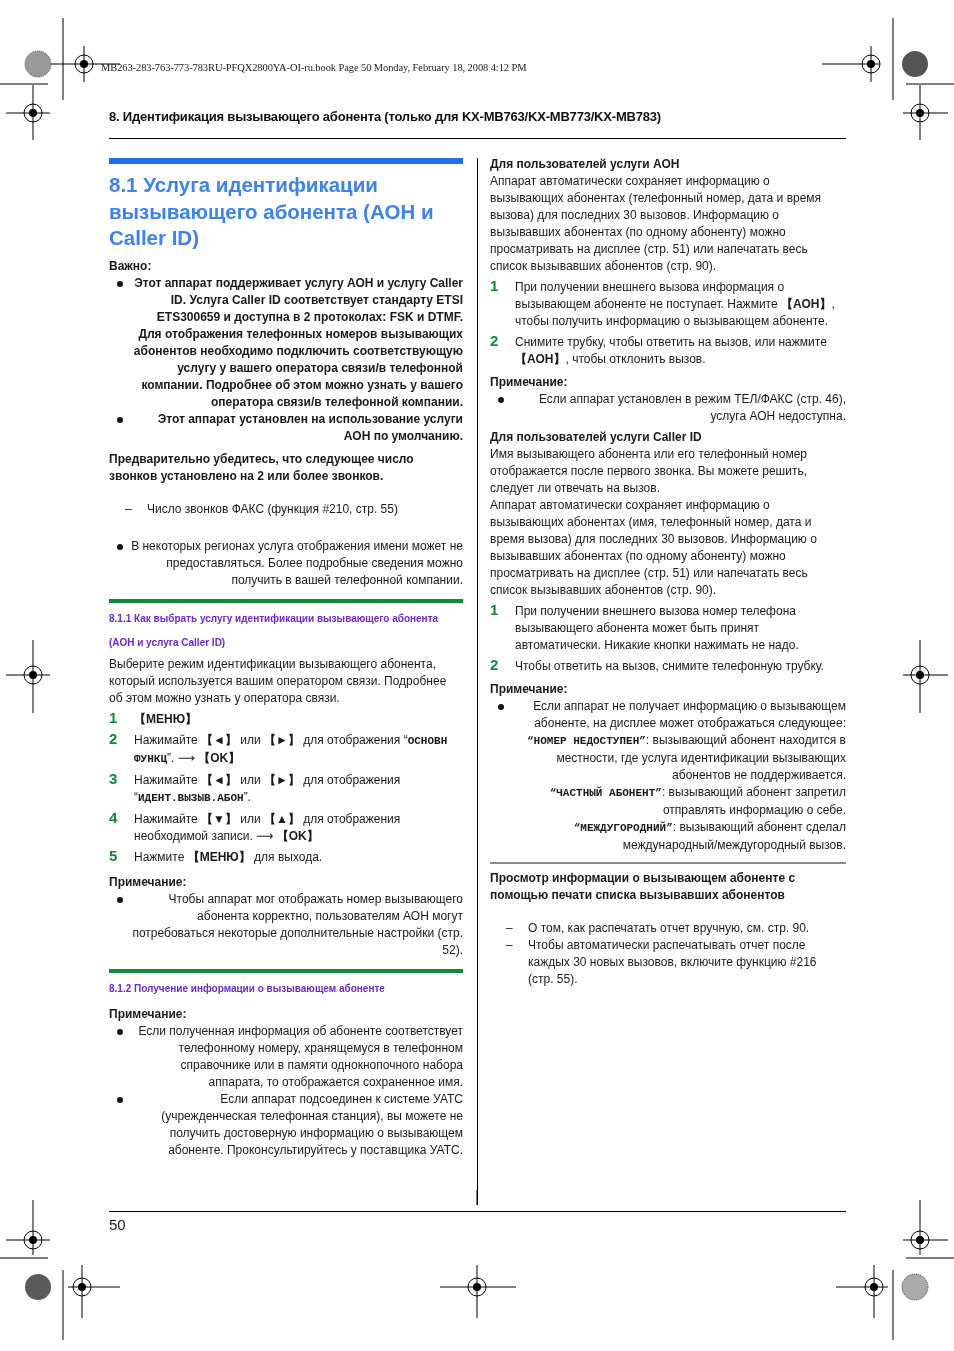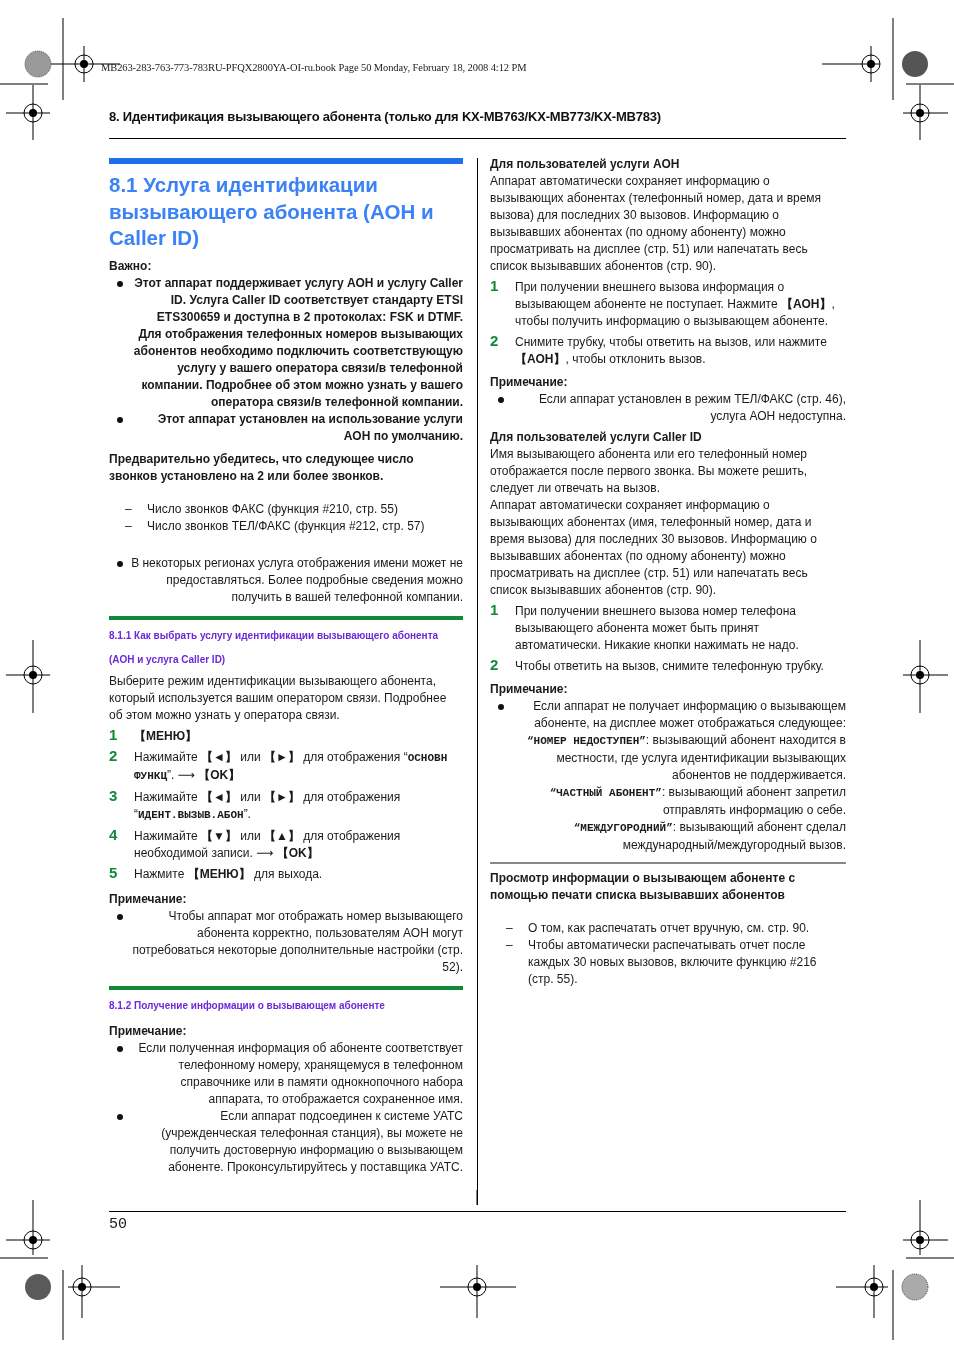--- a/index.html
+++ b/index.html
@@ -23,21 +23,21 @@
   .dashes li { position:relative; padding-left:22px; list-style:none; }
   .dashes { margin:16px; padding:0; }
   .dashes li::before { content:"–"; position:absolute; left:0; }
   .step { position:relative; padding-left:25px; margin-top:4px; }
   .step .num { position:absolute; left:0; top:-2px; color:#108a3a; font-weight:bold; font-size:15px; }
   .mono { font-family:"Liberation Mono", monospace; font-weight:bold; font-size:11px; }
   .key { font-weight:bold; }
   .gap { height:6px; }
   .vsep { position:absolute; left:477px; top:158px; width:1px; height:1047px; background:#000; }
   .grey-rule { height:2px; background:#888; margin:8px 0 6px; }
-  .page-num { position:absolute; left:109px; top:1216px; font-size:15px;font-family:Liberation Mono, monospace; }
+  .page-num { position:absolute; left:109px; top:1216px; font-size:15px; }
 </style>
 </head>
 <body>
 
 <div>
   <svg class="abs" style="left:0;top:0" width="954" height="1351">
     <g stroke="#000" stroke-width="1" fill="none">
 
       <line x1="63" y1="18" x2="63" y2="100"></line>
         <line x1="42" y1="64" x2="120" y2="64"></line>
@@ -117,21 +117,20 @@
   <div class="h1">8.1 Услуга идентификации вызывающего абонента (АОН и Caller ID)</div>
   <div class="b">Важно:</div>
   <ul class="bullets b">
     <li>Этот аппарат поддерживает услугу АОН и услугу Caller ID. Услуга Caller ID соответствует стандарту ETSI ETS300659 и доступна в 2 протоколах: FSK и DTMF. Для отображения телефонных номеров вызывающих абонентов необходимо подключить соответствующую услугу у вашего оператора связи/в телефонной компании. Подробнее об этом можно узнать у вашего оператора связи/в телефонной компании.</li>
     <li>Этот аппарат установлен на использование услуги АОН по умолчанию.</li>
   </ul>
   <div class="gap"></div>
   <div class="b">Предварительно убедитесь, что следующее число звонков установлено на 2 или более звонков.</div>
   <ul class="dashes">
     <li>Число звонков ФАКС (функция #210, стр. 55)</li>
-    <li>Число звонков ТЕЛ/ФАКС (функция #212, стр. 57)</li>
   </ul>
   <div style="height:4px"></div>
   <ul class="bullets">
     <li>В некоторых регионах услуга отображения имени может не предоставляться. Более подробные сведения можно получить в вашей телефонной компании.</li>
   </ul>
   <div style="height:10px"></div>
 
   <div class="green-bar"></div>
   <div class="h2">8.1.1 Как выбрать услугу идентификации вызывающего абонента (АОН и услуга Caller ID)</div>
   <div>Выберите режим идентификации вызывающего абонента, который используется вашим оператором связи. Подробнее об этом можно узнать у оператора связи.</div>

